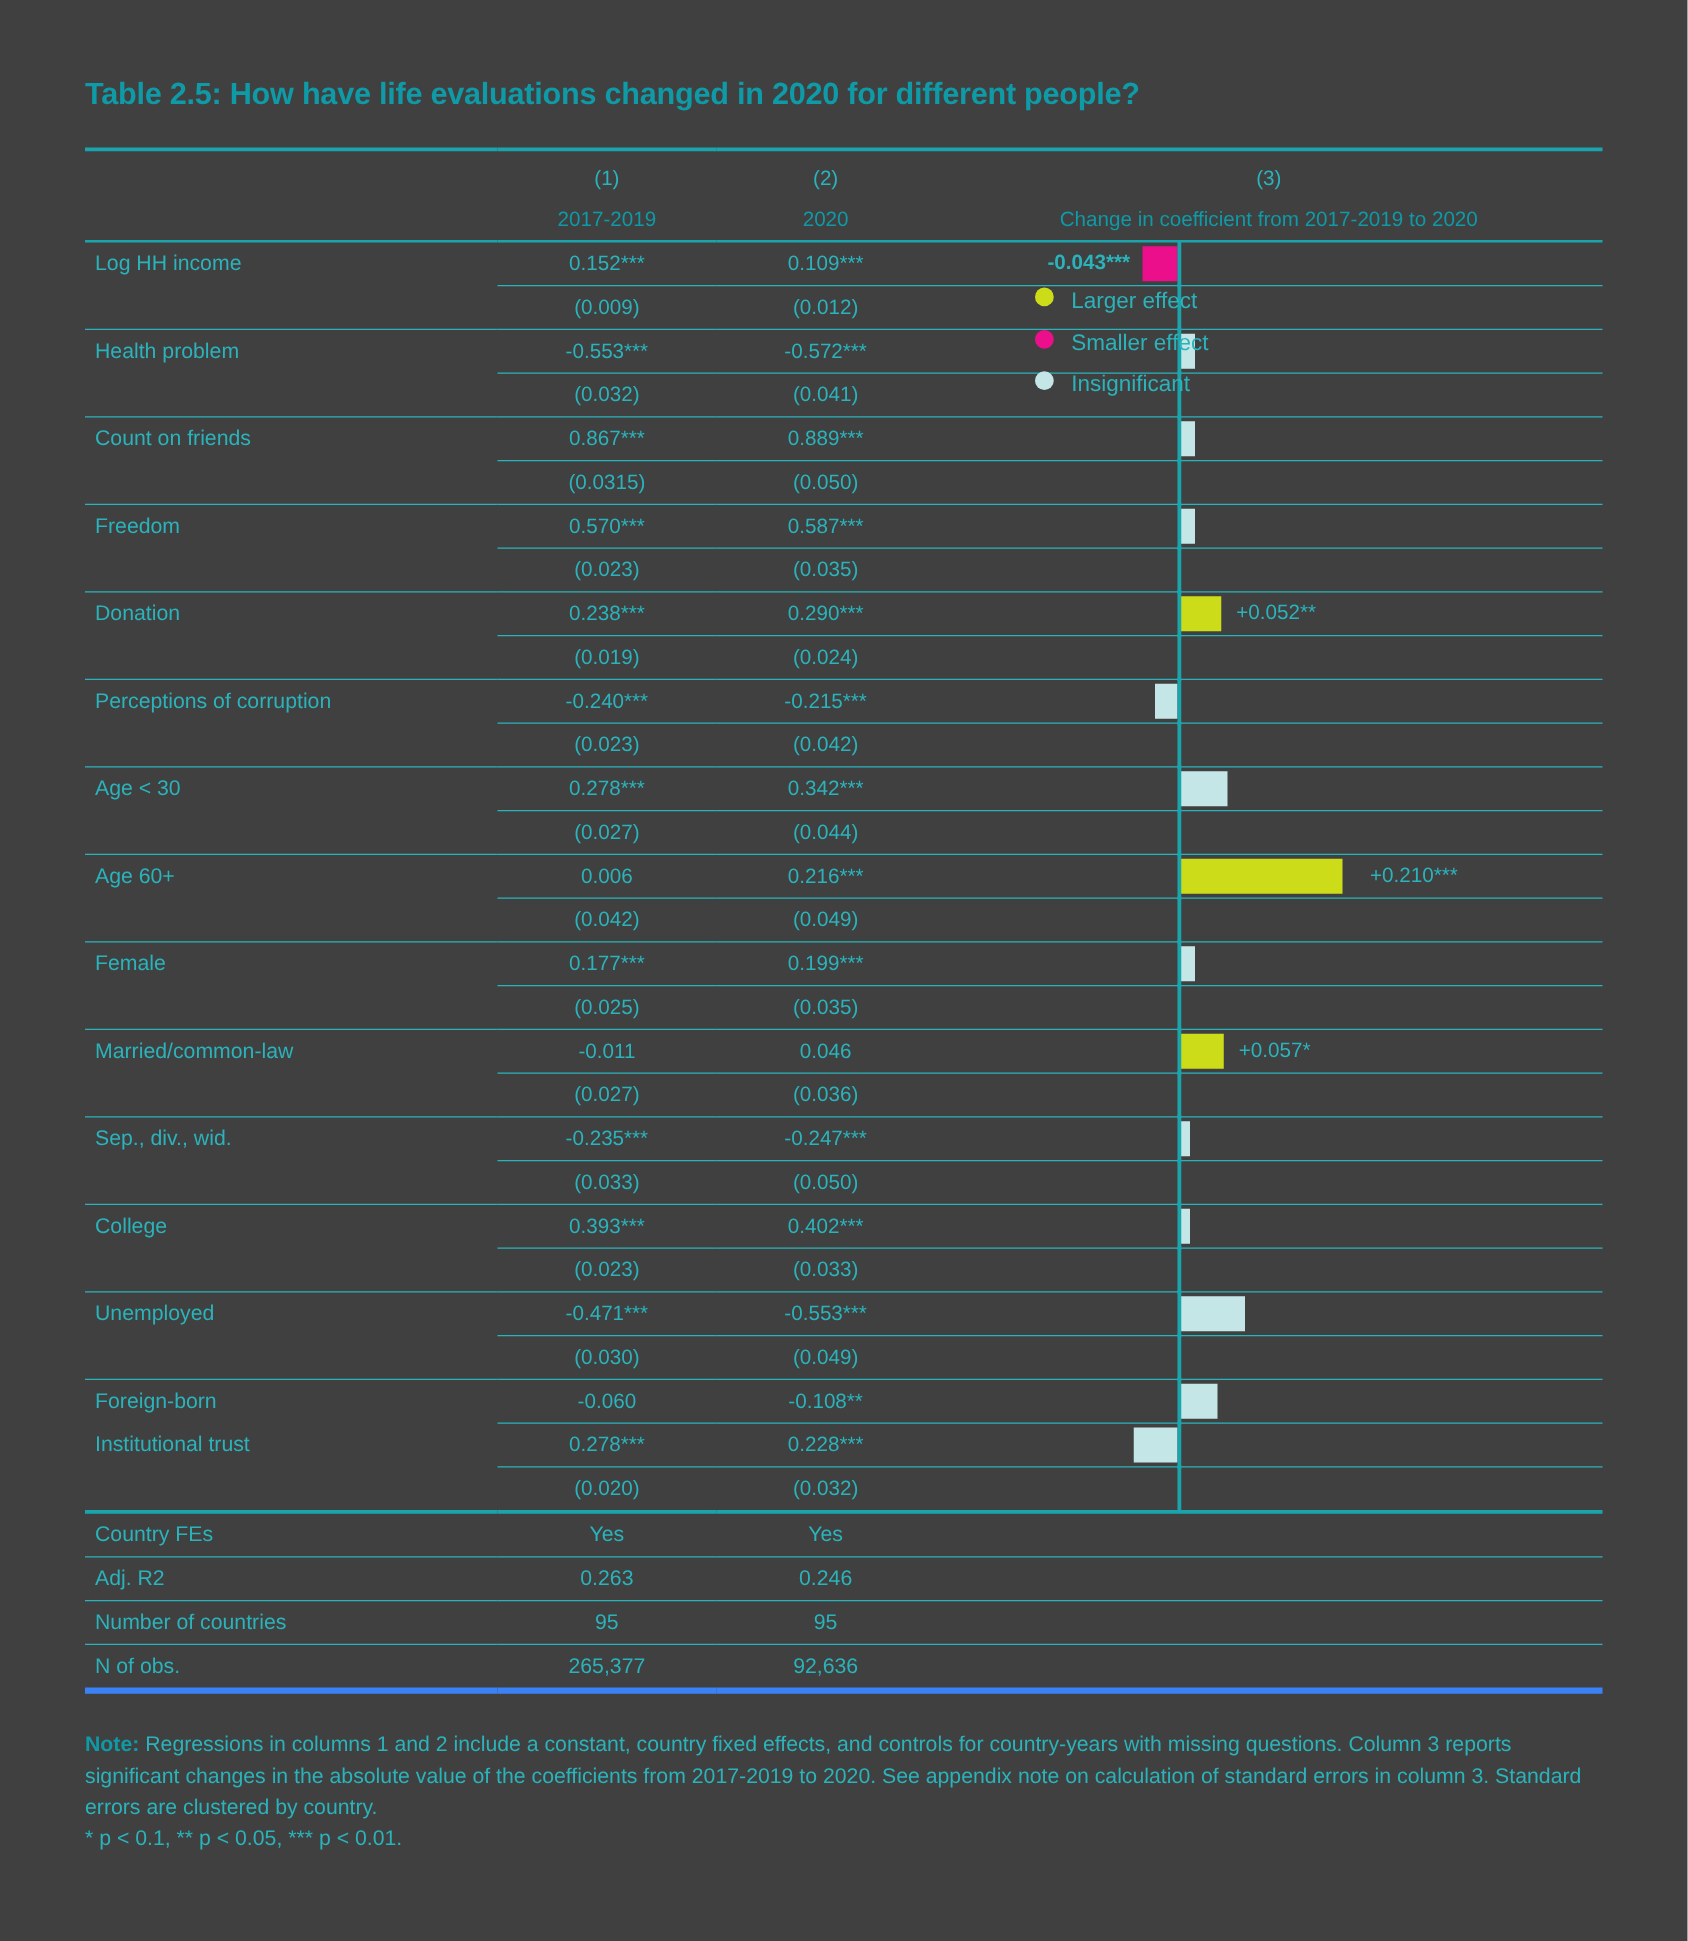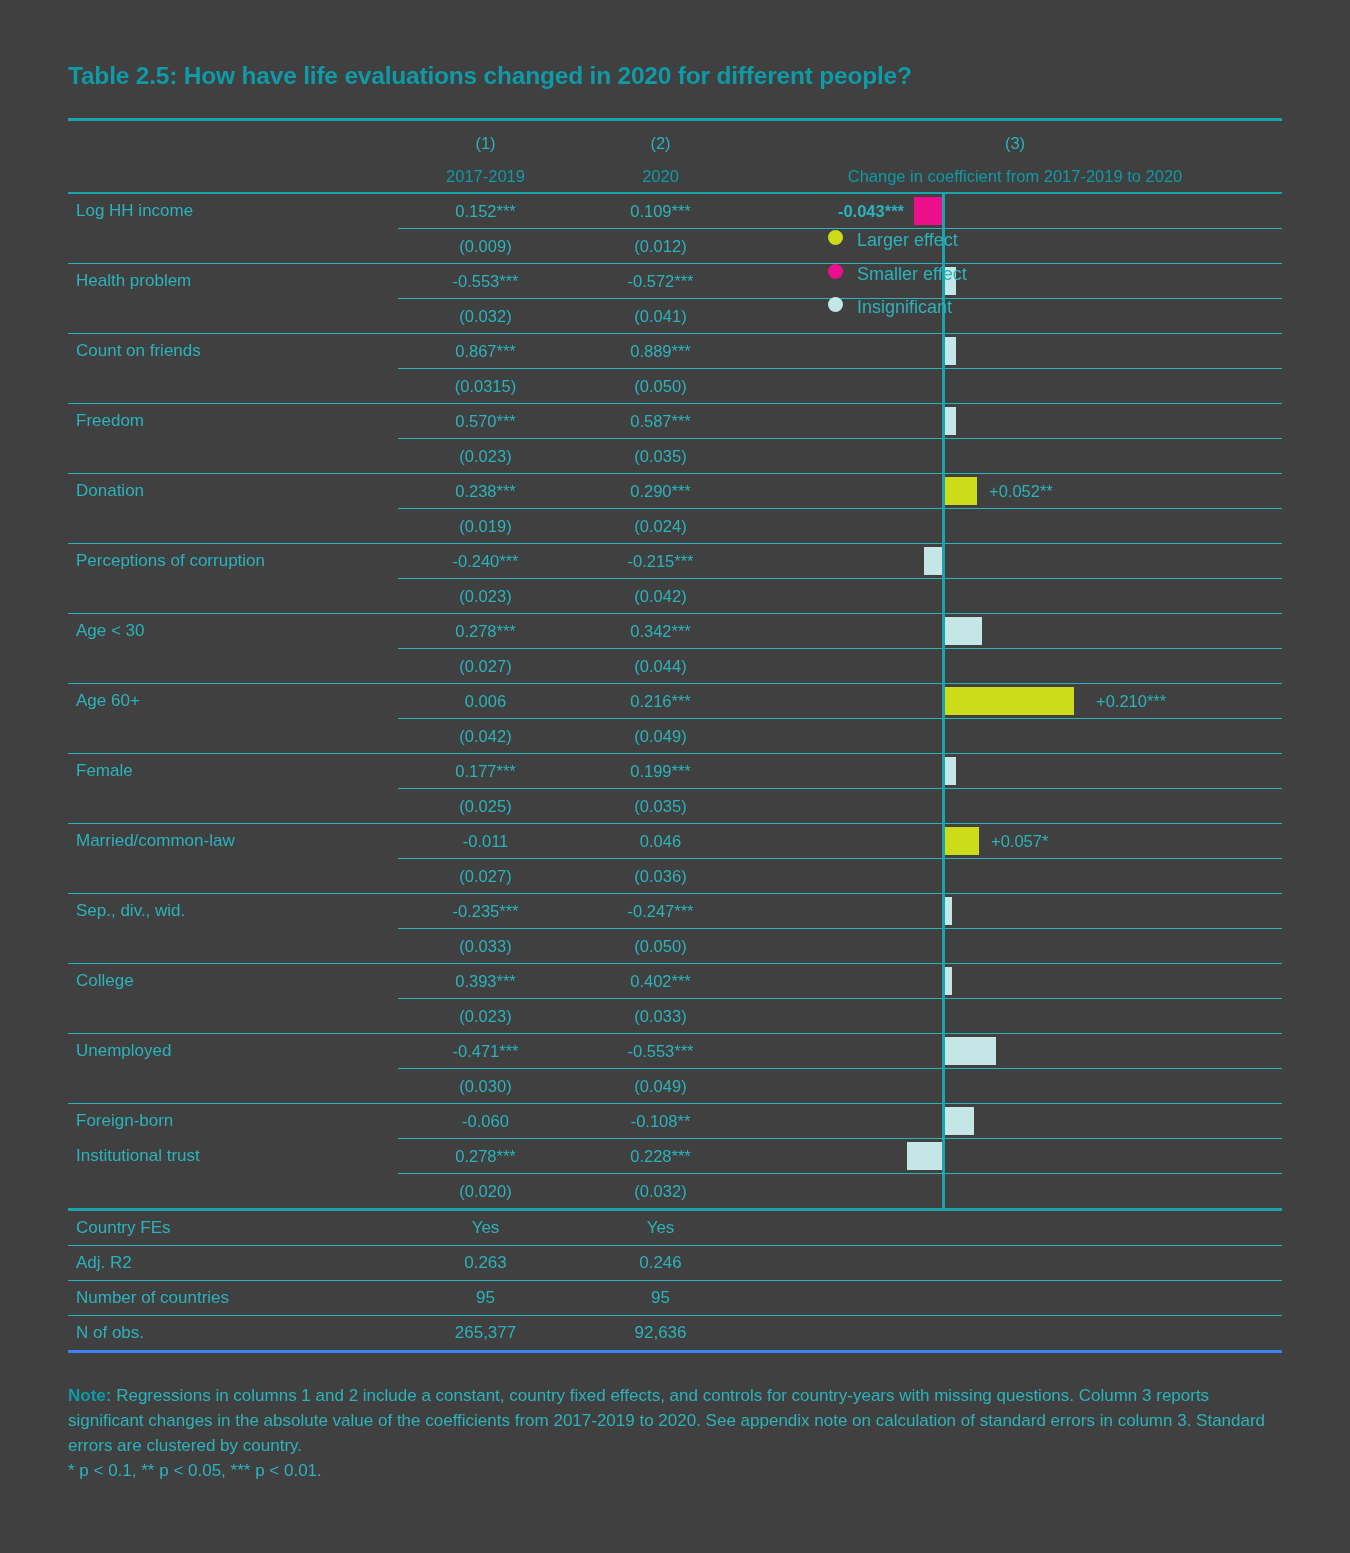--- a/index.html
+++ b/index.html
@@ -148,21 +148,21 @@
   
   .sumrule-top td { border-top: 3px solid #1aa5ad; }
   tr.sum td {
     height: 34px;
     font-size: 17px;
     color: #2bb3bb;
     border-bottom: 1.6px solid #2bb3bb;
   }
   tr.sum td.lbl { text-align: left; padding-left: 8px; }
   tr.sum td.num { text-align: center; }
-  tr.sum.last td { border-bottom: 3px solid #3b82f6; }
+  tr.sum.last td { border-bottom: 5px solid #3b82f6; }
 
   
   .note {
     position: absolute;
     left: 68px;
     top: 1383px;
     width: 1200px;
     font-size: 17px;
     line-height: 25px;
     color: #2bb3bb;

